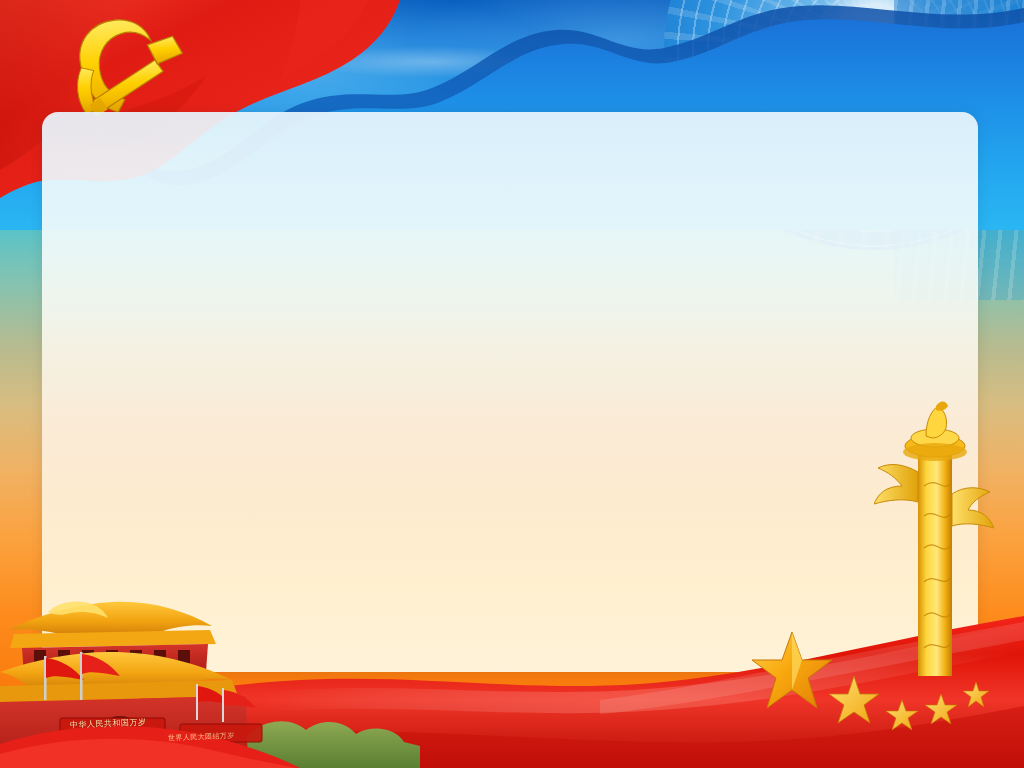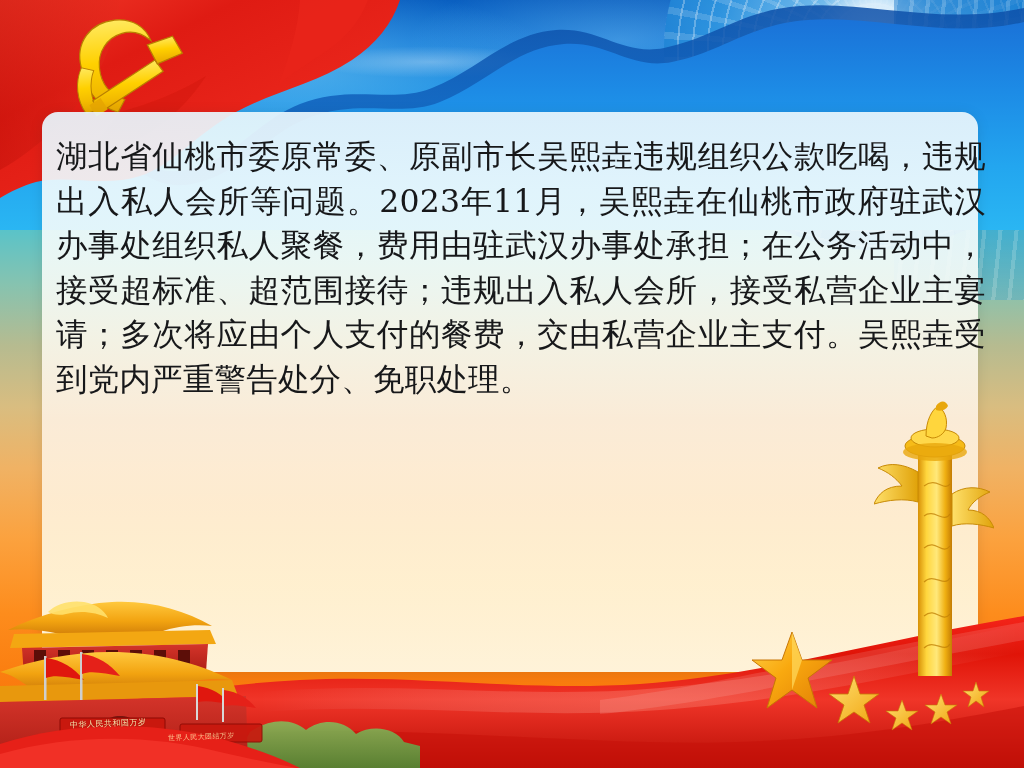--- a/index.html
+++ b/index.html
@@ -227,21 +227,20 @@
       <path d="M26,86 L92,52 L99,64 L33,98 Z" fill="url(#gGold)" stroke="#b97f00" stroke-width="1.2"></path>
 
       <path d="M86,36 L112,30 L120,48 L94,56 Z" fill="url(#gGold)" stroke="#b97f00" stroke-width="1.2"></path>
 
       <path d="M22,90 L34,84 L40,96 L28,102 Z" fill="#e8a800"></path>
     </g>
   </svg>
 
   <div class="card"></div>
 
-  <div class="body-text">湖北省仙桃市委原常委、原副市长吴熙垚违规组织公款吃喝，违规出入私人会所等问题。2023年11月，吴熙垚在仙桃市政府驻武汉办事处组织私人聚餐，费用由驻武汉办事处承担；在公务活动中，接受超标准、超范围接待；违规出入私人会所，接受私营企业主宴请；多次将应由个人支付的餐费，交由私营企业主支付。吴熙垚受到党内严重警告处分、免职处理。</div>
 
   <svg class="bottom-ribbon" viewBox="0 0 1024 180" preserveAspectRatio="none">
     <defs>
       <linearGradient id="gRib" x1="0" y1="0" x2="0" y2="1">
         <stop offset="0%" stop-color="#f4241a"></stop>
         <stop offset="25%" stop-color="#e01408"></stop>
         <stop offset="55%" stop-color="#f03528"></stop>
         <stop offset="100%" stop-color="#b80d05"></stop>
       </linearGradient>
       <linearGradient id="gRibHi" x1="0" y1="0" x2="1" y2="0">

